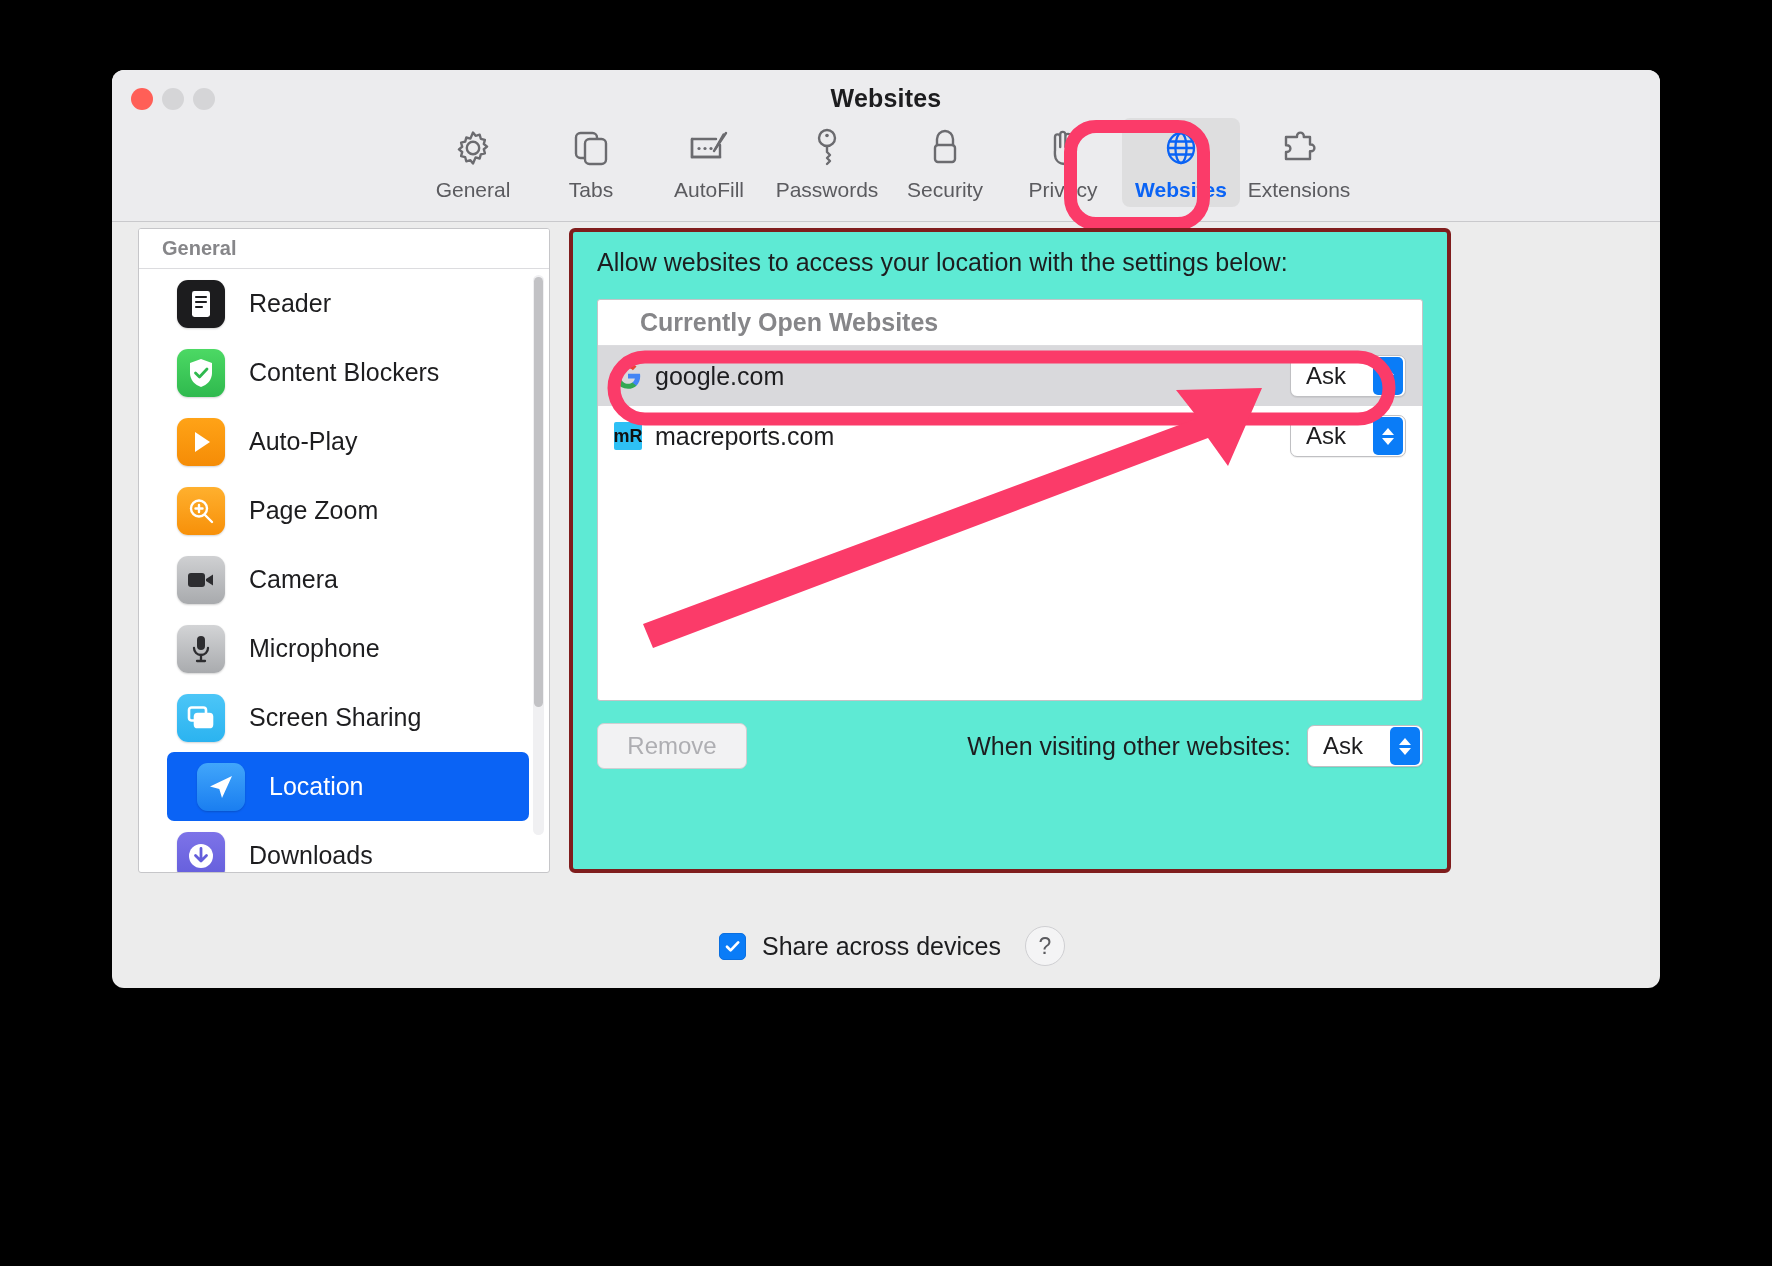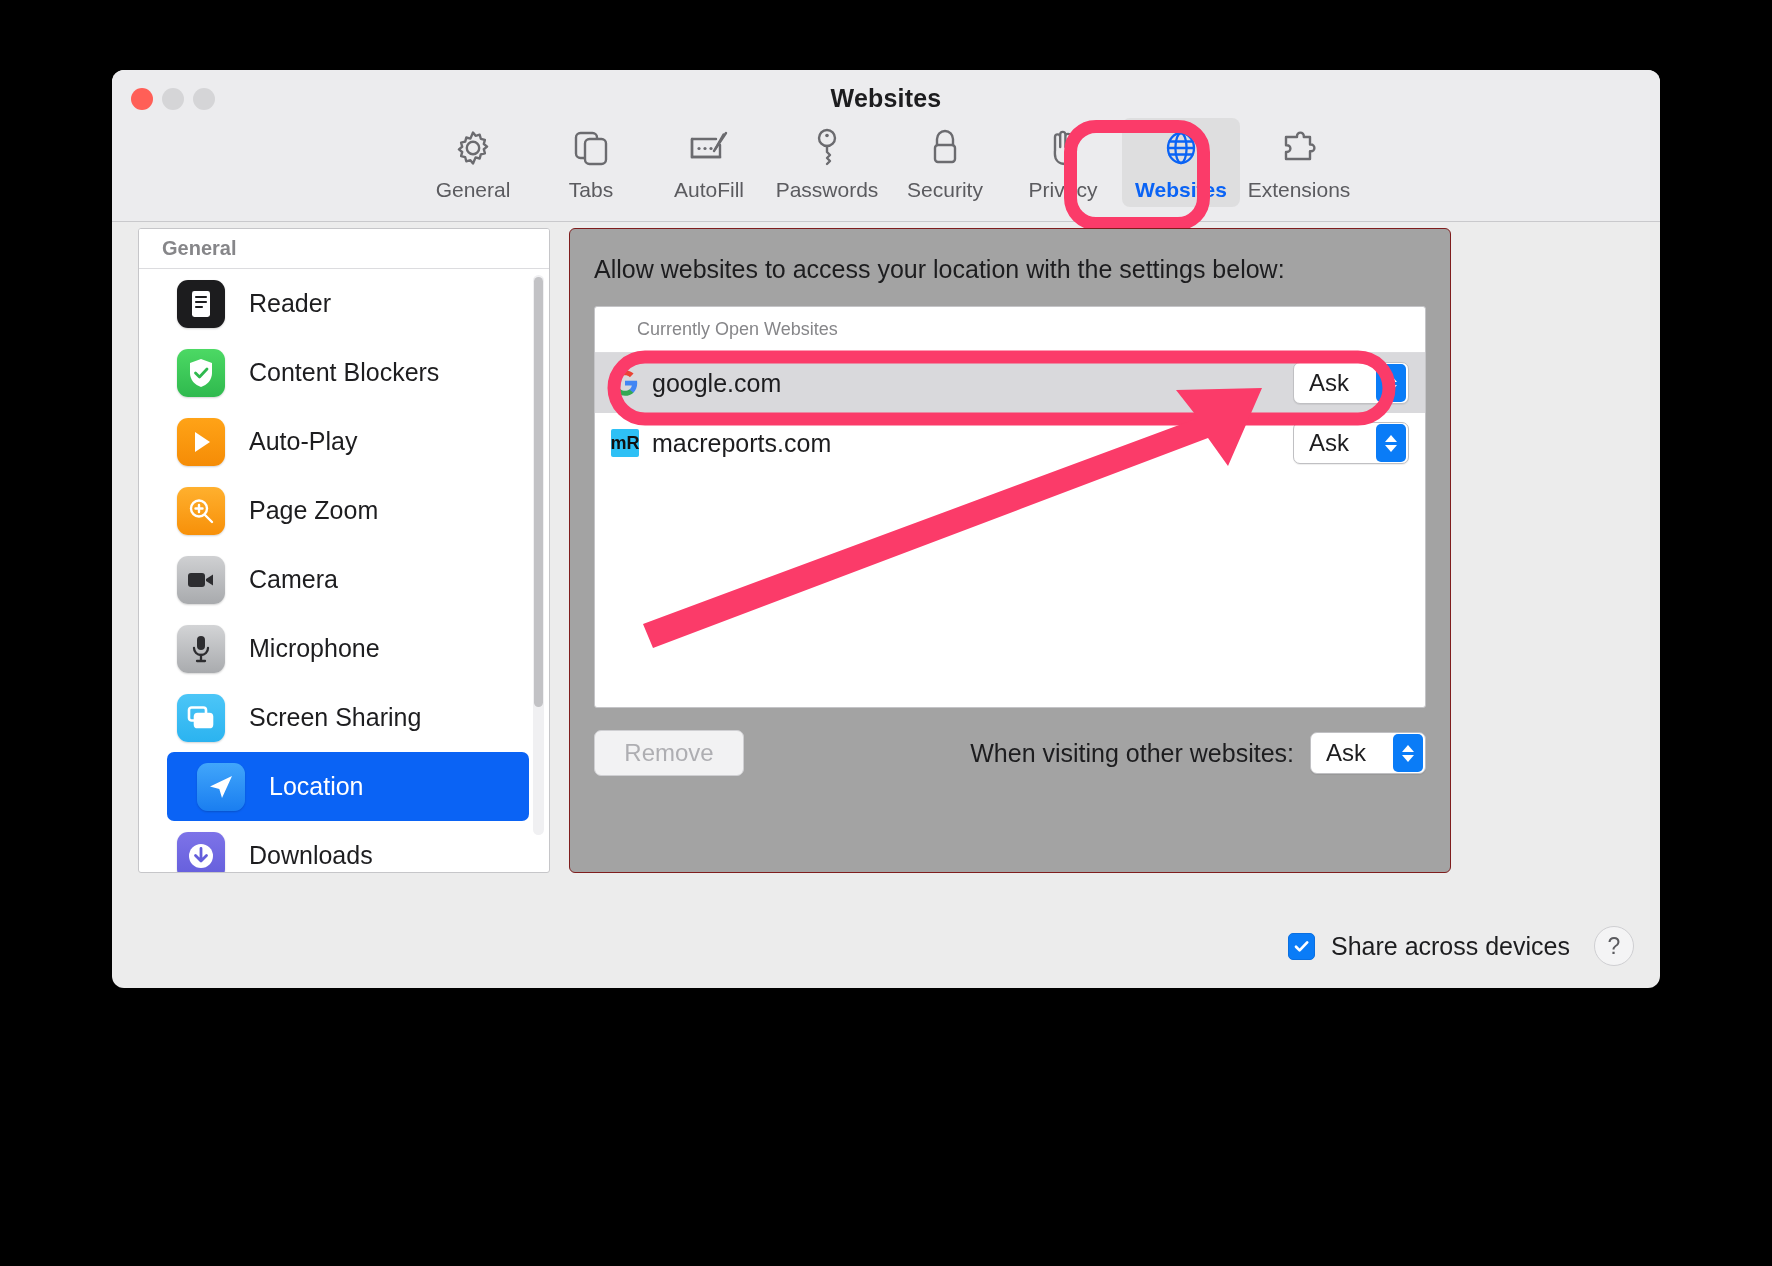--- a/index.html
+++ b/index.html
@@ -135,39 +135,39 @@
   .sb-thumb {
     position: absolute; left: 1px; top: 2px;
     width: 9px; height: 430px;
     background: #c2c2c5; border-radius: 5px;
   }
 
   
   .main {
     position: relative;
     width: 882px; height: 645px;
-    background: #a3a3a3;
-    border: 1px solid #7f1d1d;
+    background: #5eead4;
+    border: 4px solid #7f1d1d;
     border-radius: 6px;
-    padding: 26px 24px;
+    padding: 16px 24px;
   }
   .lead { font-size: 25px; color: #1d1d1f; margin-bottom: 22px; }
 
   .listbox {
     height: 402px;
     background: #fff;
     border: 1px solid #c4c4c7;
     border-radius: 3px;
     overflow: hidden;
   }
   .lb-header {
     height: 46px;
     display: flex; align-items: center;
     padding-left: 42px;
-    font-size: 18px; font-weight: normal; color: #868689;
+    font-size: 25px; font-weight: bold; color: #868689;
     border-bottom: 1px solid #dcdcdf;
   }
   .site-row {
     height: 60px;
     display: flex; align-items: center;
     padding: 0 16px 0 16px;
   }
   .site-row.selected { background: #d9d9dc; }
   .site-left { display: flex; align-items: center; gap: 13px; flex: 1; }
   .favicon { width: 28px; height: 28px; flex: 0 0 28px;
@@ -214,21 +214,21 @@
     border-radius: 7px;
     font-size: 24px; color: #aeaeb2;
     display: flex; align-items: center; justify-content: center;
   }
   .visiting { display: flex; align-items: center; gap: 16px; }
   .visiting .vlabel { font-size: 25px; color: #1d1d1f; }
 
   
   .footer {
     position: absolute; left: 38px; right: 26px; bottom: 22px;
-    display: flex; align-items: center; justify-content: flex-end; gap: 24px;
+    display: flex; align-items: center; justify-content: center; gap: 24px;
   }
   .checkrow { display: flex; align-items: center; gap: 16px; }
   .checkbox {
     width: 27px; height: 27px; border-radius: 5px;
     background: #0a7cf7; border: 1px solid #0a6fe0;
     display: flex; align-items: center; justify-content: center;
   }
   .checkrow .clabel { font-size: 25px; color: #1d1d1f; }
   .help {
     width: 40px; height: 40px; border-radius: 50%;

